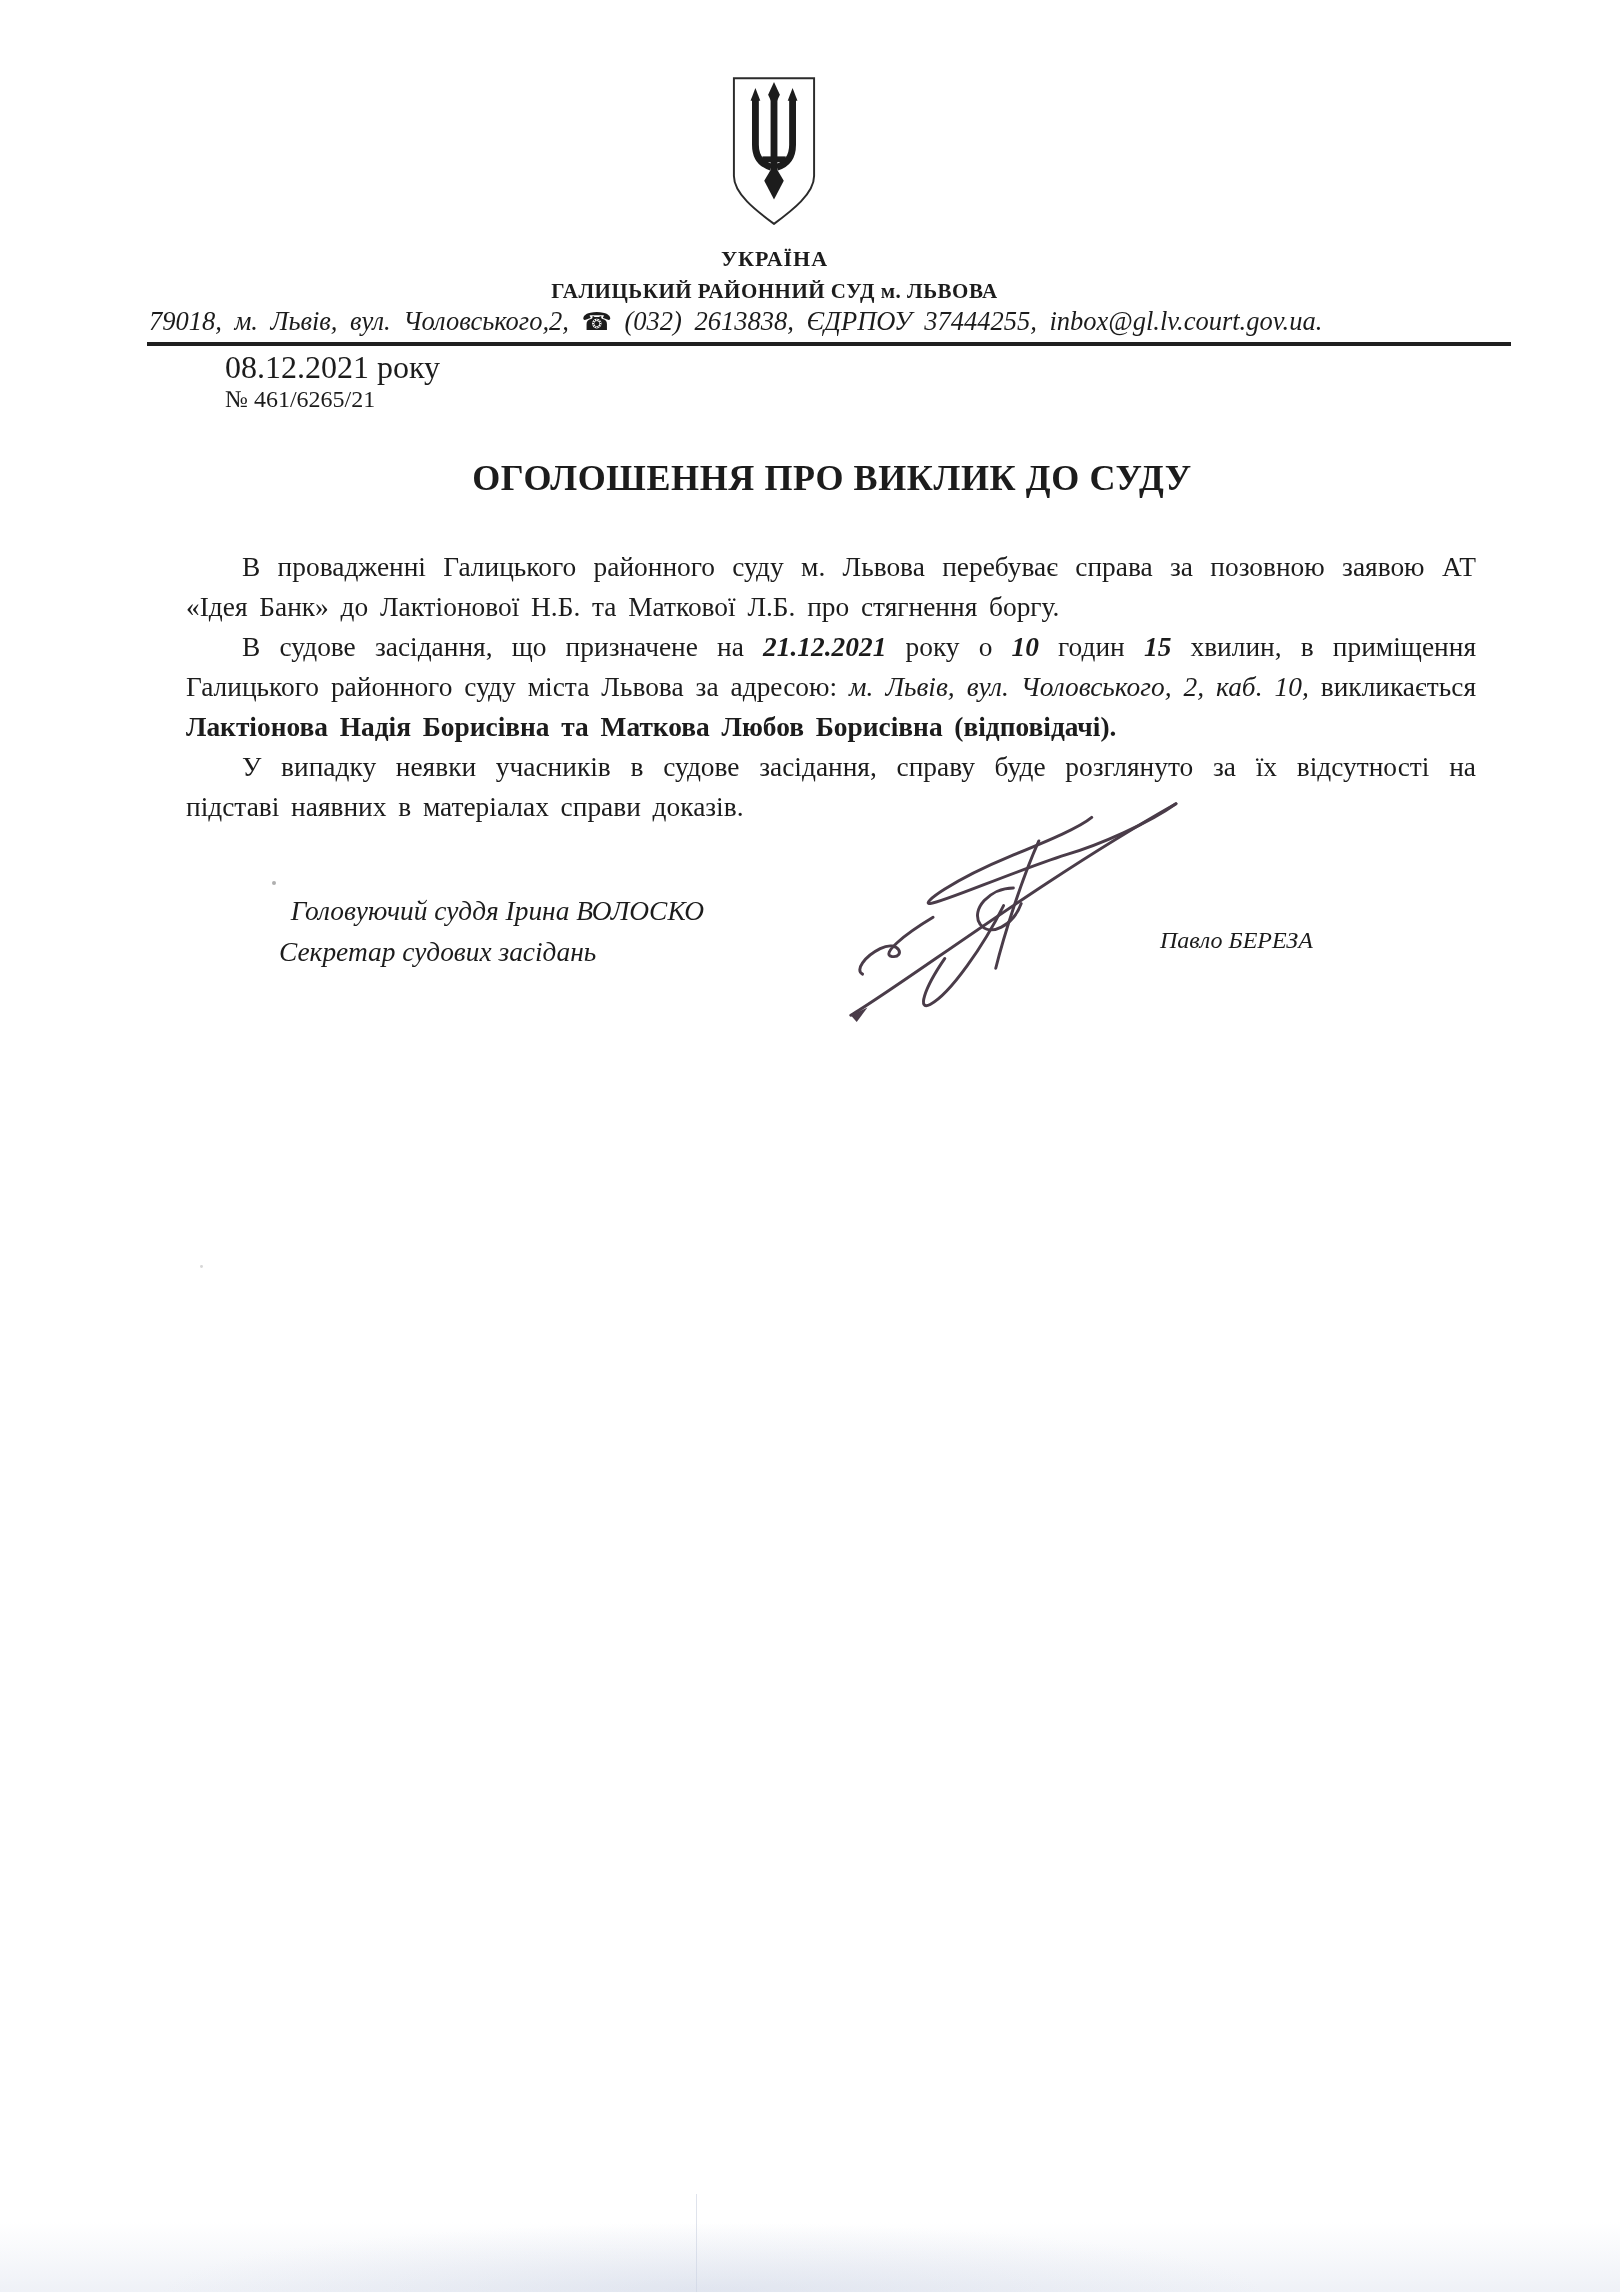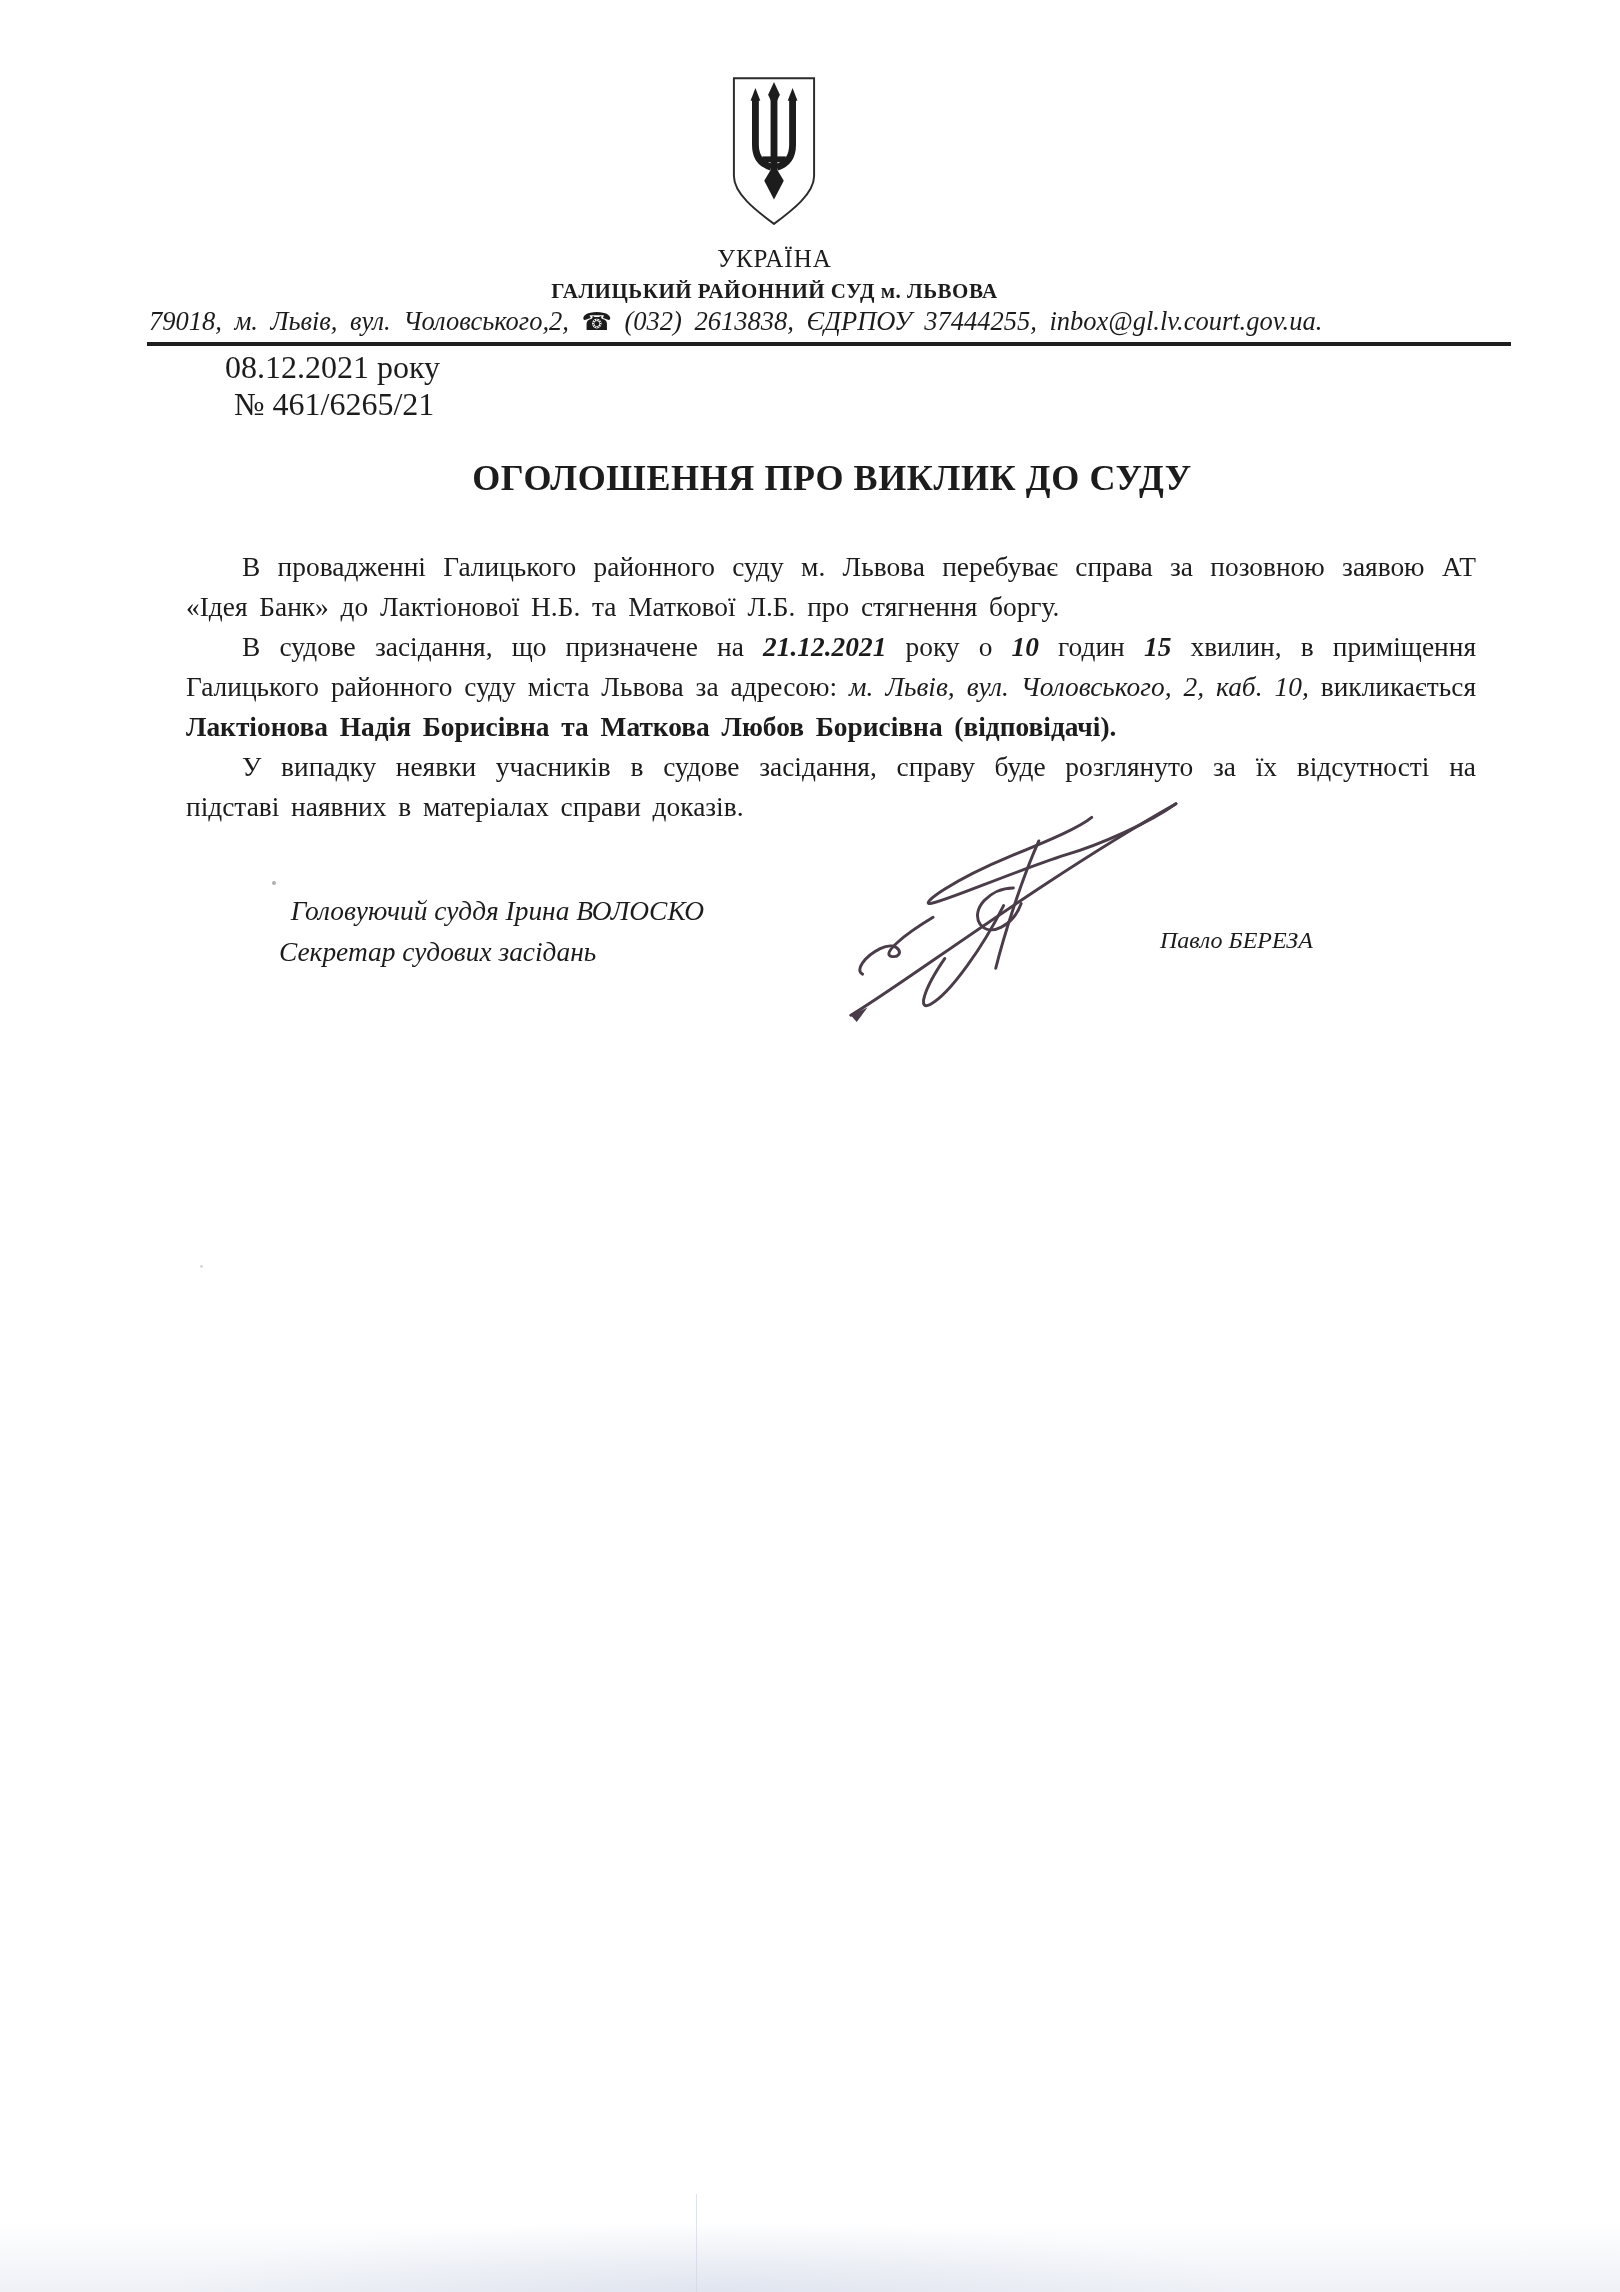--- a/index.html
+++ b/index.html
@@ -8,30 +8,30 @@
     width:1620px;height:2293px;
     margin:0 auto;
     background:#ffffff;
     font-family:"Liberation Serif","DejaVu Serif",serif;
     color:#1c1c1c;
     overflow:hidden;
   }
   
   .emblem{position:absolute;left:730px;top:73px;width:88px;height:157px;}
   .hdr-center{position:absolute;left:0;top:243px;width:1549px;text-align:center;}
-  .country{font-size:25px;font-weight:normal;letter-spacing:1px;line-height:31px;}
+  .country{font-size:22px;font-weight:bold;letter-spacing:1px;line-height:31px;}
   .court-name{font-size:21px;font-weight:bold;letter-spacing:0.5px;line-height:33px;margin-top:1px;}
   .contact-line{
     position:absolute;left:149px;top:306px;width:1362px;
     font-size:26.5px;font-style:italic;word-spacing:5.9px;white-space:nowrap;
   }
   .phone-glyph{font-style:normal;font-family:"DejaVu Sans",sans-serif;font-size:24.5px;}
   .hdr-rule{position:absolute;left:147px;top:342px;width:1364px;height:3.9px;background:#1f1f1f;}
   .date-line{position:absolute;left:225px;top:349px;font-size:32px;}
-  .case-line{position:absolute;left:234px;top:386px;font-size:32px;}
+  .case-line{position:absolute;left:225px;top:386px;font-size:24px;}
   
   .doc-title{
     position:absolute;left:0;top:457px;width:1568px;text-align:center;
     font-size:36px;font-weight:bold;letter-spacing:0.6px;padding-left:48px;
   }
   
   .body-text{
     position:absolute;left:186px;top:547px;width:1290px;
     font-size:27.4px;line-height:40px;text-align:justify;word-spacing:4.9px;
   }

